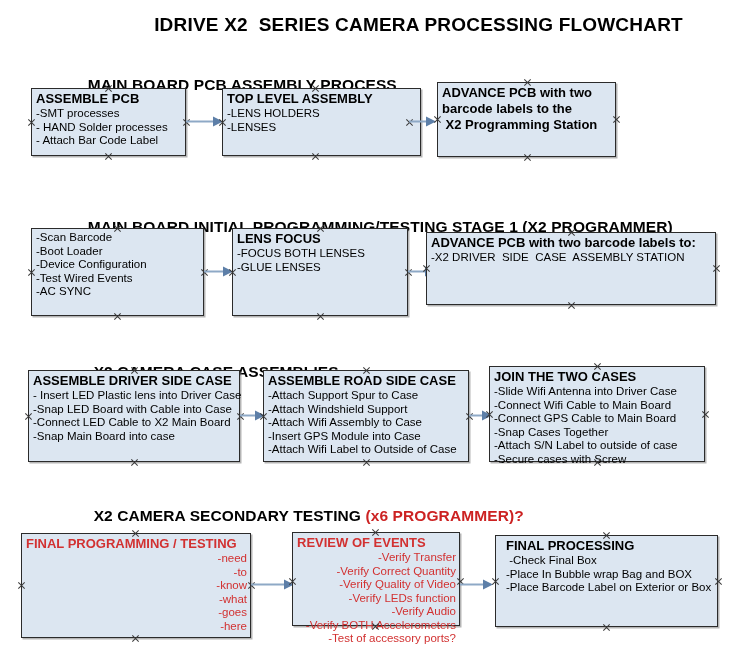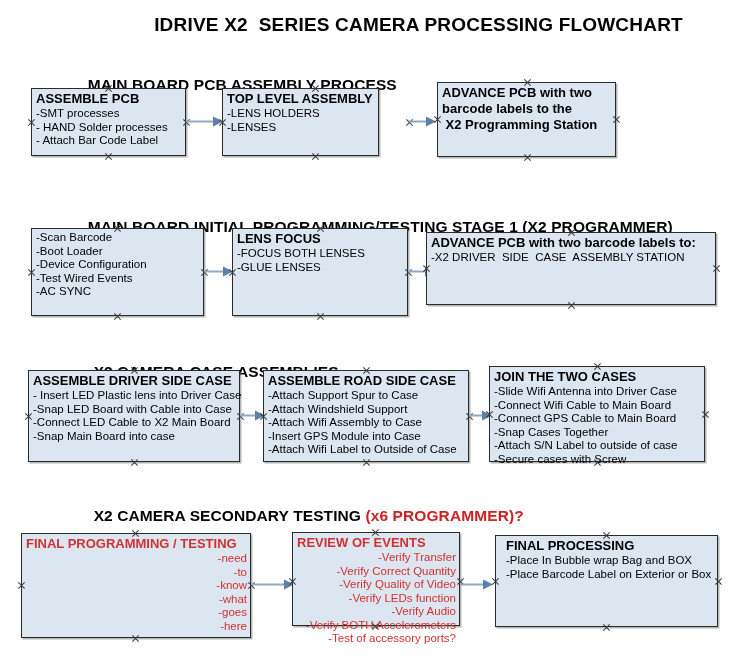--- a/index.html
+++ b/index.html
@@ -105,21 +105,21 @@
   <div class="handle" style="left:104px; top:84px;"></div>
   <div class="handle" style="left:104px; top:152px;"></div>
   <div class="handle" style="left:27px; top:118px;"></div>
   <div class="handle" style="left:182px; top:118px;"></div>
 
   <svg class="arrow-svg" style="left:186px; top:114px;" width="38" height="14">
     <line x1="0" y1="7.5" x2="28" y2="7.5" stroke="#8ea9c6" stroke-width="2"></line>
     <polygon points="27,2.5 37,7.5 27,12.5" fill="#5d7fa8"></polygon>
   </svg>
 
-  <div class="abs node" style="left:222px; top:88px; width:157px; height:68px;">
+  <div class="abs node" style="left:222px; top:88px; width:199px; height:68px;">
     <div class="title">TOP LEVEL ASSEMBLY</div>
     <div class="line">-LENS HOLDERS</div>
     <div class="line">-LENSES</div>
   </div>
   <div class="handle" style="left:311px; top:84px;"></div>
   <div class="handle" style="left:311px; top:152px;"></div>
   <div class="handle" style="left:218px; top:118px;"></div>
   <div class="handle" style="left:405px; top:118px;"></div>
 
   <svg class="arrow-svg" style="left:409px; top:114px;" width="28" height="14">
@@ -273,20 +273,21 @@
   <div class="handle" style="left:288px; top:577px;"></div>
   <div class="handle" style="left:456px; top:577px;"></div>
 
   <svg class="arrow-svg" style="left:460px; top:577px;" width="34" height="14">
     <line x1="0" y1="7.5" x2="24" y2="7.5" stroke="#8ea9c6" stroke-width="2"></line>
     <polygon points="23,2.5 33,7.5 23,12.5" fill="#5d7fa8"></polygon>
   </svg>
 
   <div class="abs node" style="left:495px; top:535px; width:223px; height:92px;padding-left:10px;">
     <div class="title">FINAL PROCESSING</div>
+    <div class="line"> -Check Final Box</div>
     <div class="line">-Place In Bubble wrap Bag and BOX</div>
     <div class="line">-Place Barcode Label on Exterior or Box</div>
   </div>
   <div class="handle" style="left:602px; top:531px;"></div>
   <div class="handle" style="left:602px; top:623px;"></div>
   <div class="handle" style="left:491px; top:577px;"></div>
   <div class="handle" style="left:714px; top:577px;"></div>
 
 </div>
 

